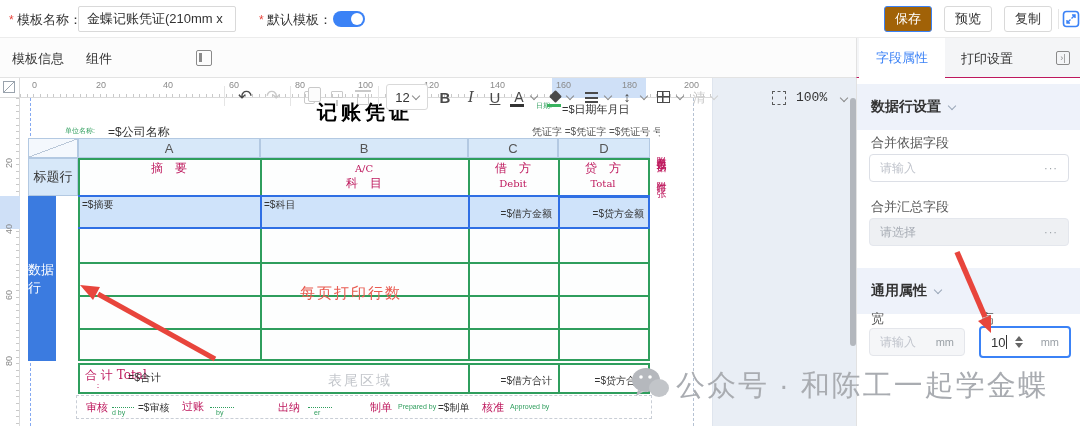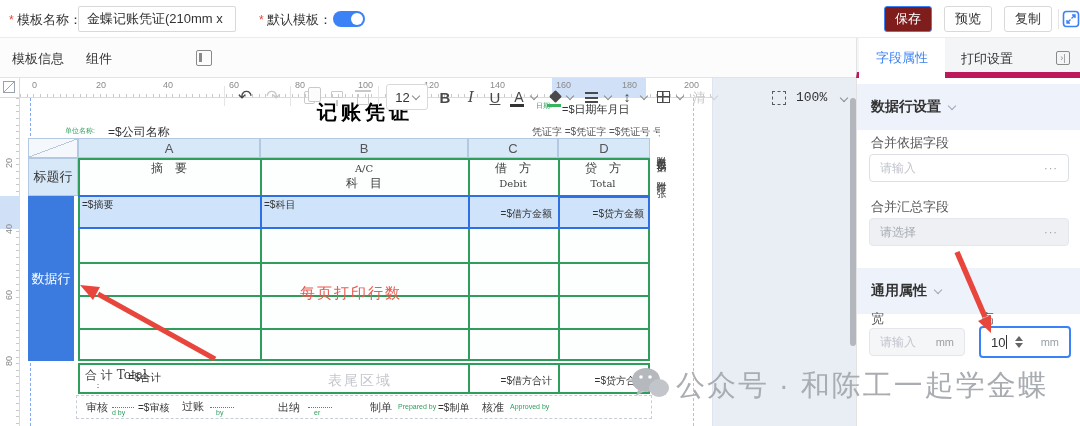--- a/index.html
+++ b/index.html
@@ -12,21 +12,21 @@
   
   .topbar { left:0; top:0; width:1080px; height:38px; background:#fff; border-bottom:1px solid #ececec; z-index:20; }
   .req { color:#e8453c; font-size:12px; }
   .lbl { font-size:13px; color:#333; }
   .name-input { border:1px solid #d9d9d9; border-radius:2px; background:#fff; font-size:13px; color:#333;
                 padding:0 8px; height:26px; line-height:24px; white-space:nowrap; overflow:hidden; width:158px; }
   .toggle { width:32px; height:16px; border-radius:8px; background:#3b82f6; position:relative; }
   .toggle .knob { position:absolute; right:2px; top:2px; width:12px; height:12px; border-radius:50%; background:#fff; }
   .btn { display:inline-flex; align-items:center; justify-content:center; height:26px; width:48px;
          border-radius:3px; font-size:13px; cursor:pointer; }
-  .btn-primary { background:#7f1d1d; color:#fff; border:1px solid #3b82f6; }
+  .btn-primary { background:#a16207; color:#fff; border:1px solid #3b82f6; }
   .btn-ghost { background:#fff; color:#333; border:1px solid #d9d9d9; }
 
   
   .toolbar { left:0; top:38px; width:856px; height:40px; background:#fcfcfc; border-bottom:1px solid #e3e3e3; z-index:20; }
   .tb-item { font-size:13px; color:#333; }
   .vdiv { width:1px; height:20px; background:#e5e5e5; }
   .ic { display:inline-flex; align-items:center; justify-content:center; width:22px; height:22px; font-size:15px; color:#4a4a4a; }
   .dis { color:#c9c9c9 !important; }
   .cv { display:inline-block; width:6px; height:6px; border-right:1.5px solid #8a8a8a; border-bottom:1.5px solid #8a8a8a;
         transform:rotate(45deg); margin-left:3px; margin-bottom:3px; }
@@ -41,21 +41,21 @@
   .i-paint::after { content:""; position:absolute; left:4px; top:8px; width:2px; height:6px; background:currentColor; }
   .i-align { width:13px; height:11px; background:repeating-linear-gradient(to bottom, #4a4a4a 0 2px, transparent 2px 4.5px); }
   .i-table { width:13px; height:12px; border:1.5px solid #4a4a4a;
              background: linear-gradient(#4a4a4a,#4a4a4a) center/1.5px 100% no-repeat,
                          linear-gradient(#4a4a4a,#4a4a4a) center/100% 1.5px no-repeat; }
   .i-fill { width:9px; height:9px; background:#4a4a4a; border-radius:1px; transform:rotate(45deg); margin-bottom:2px; }
   .ubar { position:absolute; left:3px; bottom:2px; width:15px; height:2.5px; }
   .i-fit { width:14px; height:14px; border:1.5px dashed #5a5a5a; }
 
   
-  .panel-tabs { left:856px; top:38px; width:224px; height:40px; background:#f4f5f7; border-left:1px solid #e2e2e2; border-bottom:6px solid #be185d; z-index:20; }
+  .panel-tabs { left:856px; top:38px; width:224px; height:40px; background:#f4f5f7; border-left:1px solid #e2e2e2; border-bottom:1px solid #be185d; z-index:20; }
   .tab-active { position:absolute; left:2px; top:0; width:86px; height:40px; background:#fff; display:flex; align-items:center; justify-content:center;
                 color:#3b82f6; font-size:13px; }
   .collapse-ic { position:absolute; right:10px; top:13px; width:14px; height:14px; border:1.5px solid #8a8a8a; border-radius:2px;
                  font-size:9px; color:#8a8a8a; display:flex; align-items:center; justify-content:center; }
 
   
   .hruler { left:20px; top:78px; width:692px; height:20px; background:#fff; border-bottom:1px solid #dadada;
             background-image: repeating-linear-gradient(to right, #c9c9c9 0 1px, transparent 1px 6.63px);
             background-size:100% 4px; background-position:0 16px; background-repeat:no-repeat; z-index:5; }
   .hr-num { position:absolute; top:2px; font-size:9px; color:#8a8a8a; }
@@ -67,21 +67,21 @@
   .corner-glyph { position:absolute; left:3px; top:3px; width:12px; height:12px; border:1px solid #9aa3ad;
                   background:linear-gradient(to bottom right, transparent 47%, #9aa3ad 47% 53%, transparent 53%); }
   .hl { background:#cfe0f7; }
 
   
   .canvas { left:20px; top:98px; width:692px; height:328px; background:#fff; overflow:hidden; z-index:1; }
   .gap { left:712px; top:78px; width:144px; height:348px; background:#e9eef5; border-left:1px solid #dfe5ee; z-index:4; }
   .scroll-thumb { position:absolute; left:137px; top:20px; width:6px; height:248px; background:#b3b7bd; border-radius:3px; }
   .guide { position:absolute; top:0; width:0; height:348px; border-left:1px dashed #6f9bf0; opacity:.85; }
 
-  .gtxt { color:#404040; }
+  .gtxt { color:#be185d; }
   .field { font-size:10px; color:#333; white-space:nowrap; }
   .cellhead { background:#d7e8f9; border:1px solid #b3c9e2; display:flex; align-items:center; justify-content:center; font-size:13px; color:#555; }
   .gline-h { position:absolute; background:#2f9e5d; height:2px; }
   .gline-v { position:absolute; background:#2f9e5d; width:1.5px; }
   .bline { background:#2f6fe4 !important; }
 
   
   .rpanel { left:856px; top:78px; width:224px; height:348px; background:#fff; border-left:1px solid #e2e2e2; z-index:10; }
   .sec { position:absolute; left:0; width:224px; height:46px; background:#eef2fa; display:flex; align-items:center; padding-left:14px;
          font-size:14px; font-weight:bold; color:#333; }
@@ -241,21 +241,21 @@
 
     <div class="abs cellhead" style="left:8px;top:40px;width:50px;height:20px;background:#f4f8fd;">
       <div style="position:absolute;inset:0;background:linear-gradient(to bottom right, transparent 48.5%, #b9c7d8 48.5% 51.5%, transparent 51.5%);"></div>
     </div>
     <div class="abs cellhead" style="left:58px;top:40px;width:182px;height:20px;">A</div>
     <div class="abs cellhead" style="left:240px;top:40px;width:208px;height:20px;">B</div>
     <div class="abs cellhead" style="left:448px;top:40px;width:90px;height:20px;">C</div>
     <div class="abs cellhead" style="left:538px;top:40px;width:92px;height:20px;">D</div>
 
     <div class="abs cellhead" style="left:8px;top:60px;width:50px;height:38px;font-size:13px;color:#333;">标题行</div>
-    <div class="abs" style="left:8px;top:98px;width:46px;height:165px;background:#3b7be0;display:flex;align-items:center;justify-content:center;color:#fff;font-size:13px;">数据行</div>
+    <div class="abs" style="left:8px;top:98px;width:28px;height:165px;background:#3b7be0;display:flex;align-items:center;justify-content:center;color:#fff;font-size:13px;">数据行</div>
 
     <div class="abs" style="left:58px;top:60px;width:572px;height:203px;background:#fdfefe;"></div>
 
     <div class="abs" style="left:58px;top:98px;width:572px;height:33px;background:#cfe3fa;"></div>
 
     <div class="gline-h" style="left:58px;top:60px;width:572px;"></div>
     <div class="gline-h" style="left:58px;top:164px;width:572px;height:1.5px;"></div>
     <div class="gline-h" style="left:58px;top:197px;width:572px;height:1.5px;"></div>
     <div class="gline-h" style="left:58px;top:230px;width:572px;height:1.5px;"></div>
     <div class="gline-h" style="left:58px;top:261px;width:572px;"></div>

